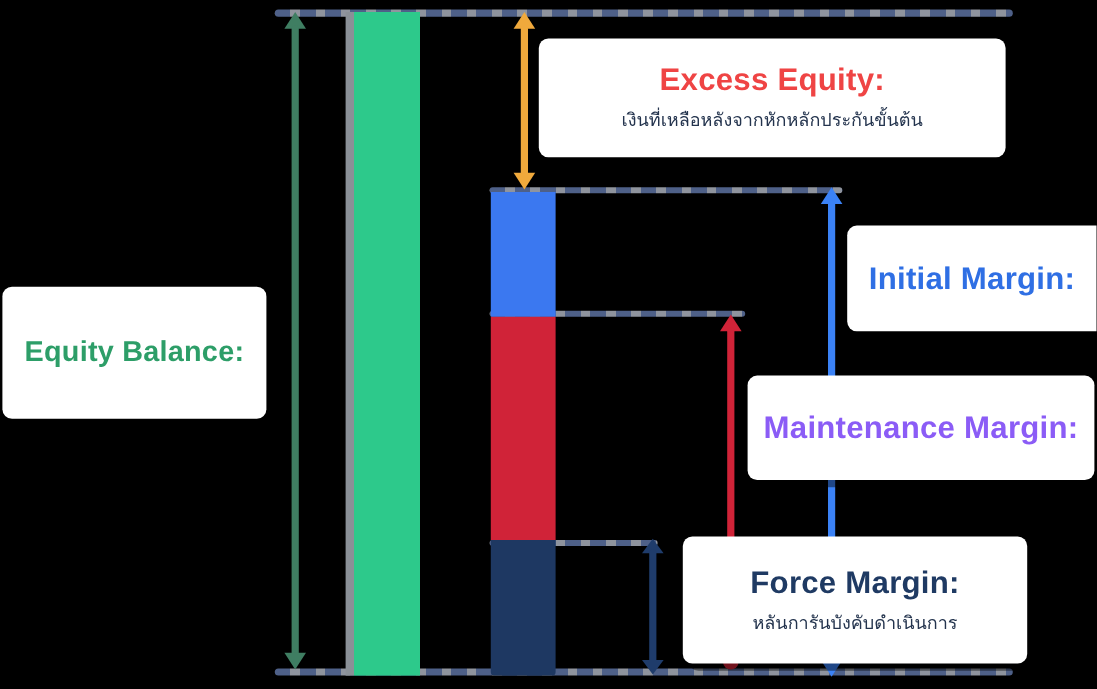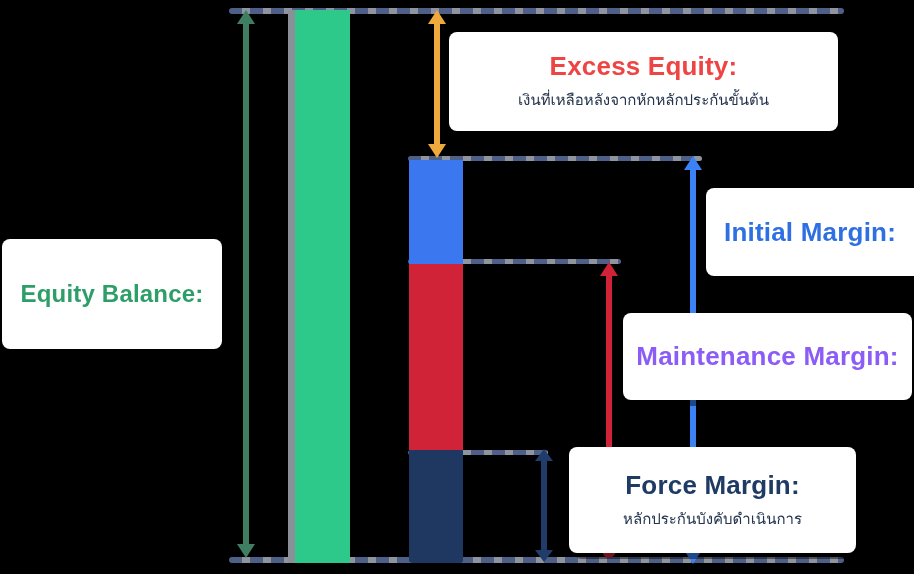--- a/index.html
+++ b/index.html
@@ -137,16 +137,16 @@
   <div class="callout box-initial">
     <div class="title">Initial Margin:</div>
   </div>
 
   <div class="callout box-maintenance">
     <div class="title">Maintenance Margin:</div>
   </div>
 
   <div class="callout box-force">
     <div class="title">Force Margin:</div>
-    <div class="desc">หลักประกันบังคับดำเนินการ</div>
+    <div class="desc">หลันการันบังคับดำเนินการ</div>
   </div>
 
 </div>
 
 </body></html>

